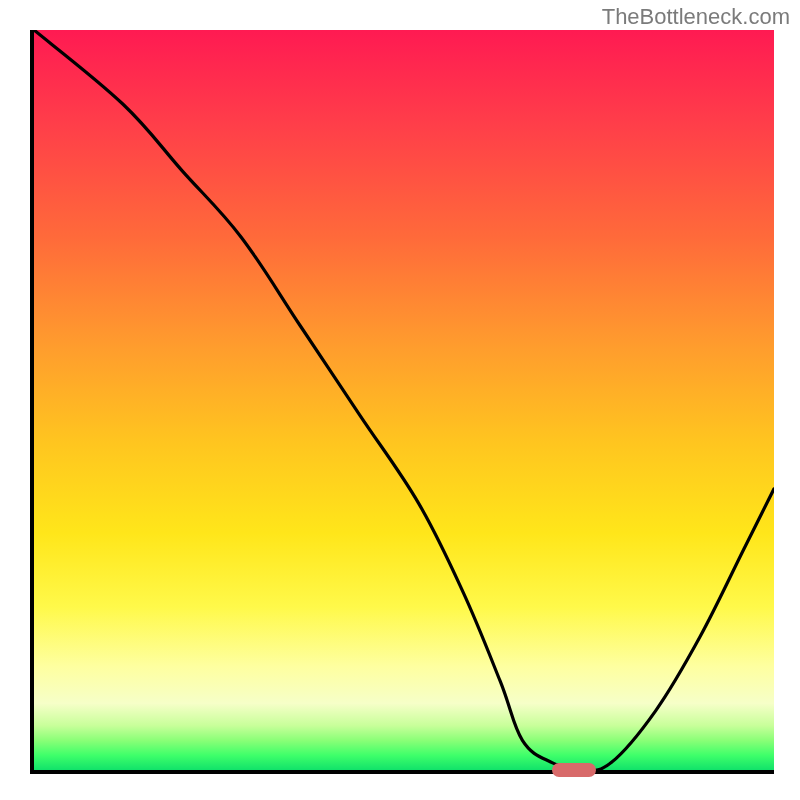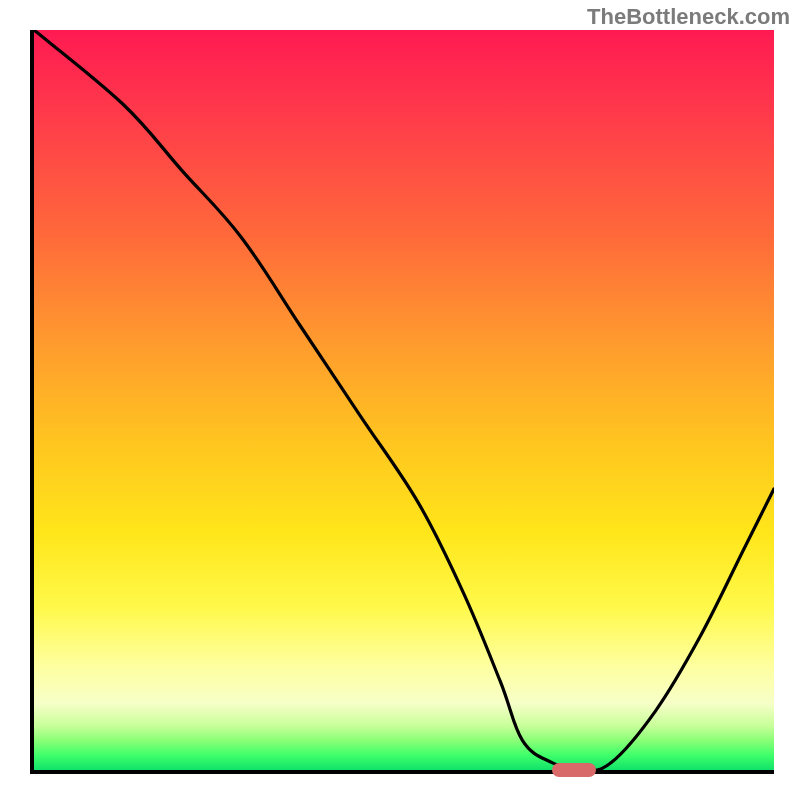--- a/index.html
+++ b/index.html
@@ -14,21 +14,21 @@
     position: relative;
     width: 800px;
     height: 800px;
   }
   .watermark {
     position: absolute;
     top: 4px;
     right: 10px;
     font-family: Arial, Helvetica, sans-serif;
     font-size: 22px;
-    font-weight: bold;
+    font-weight: normal;
     color: #7b7b7b;
   }
   .plot-area {
     position: absolute;
     left: 30px;
     top: 30px;
     width: 740px;
     height: 740px;
     border-left: 4px solid #000;
     border-bottom: 4px solid #000;

